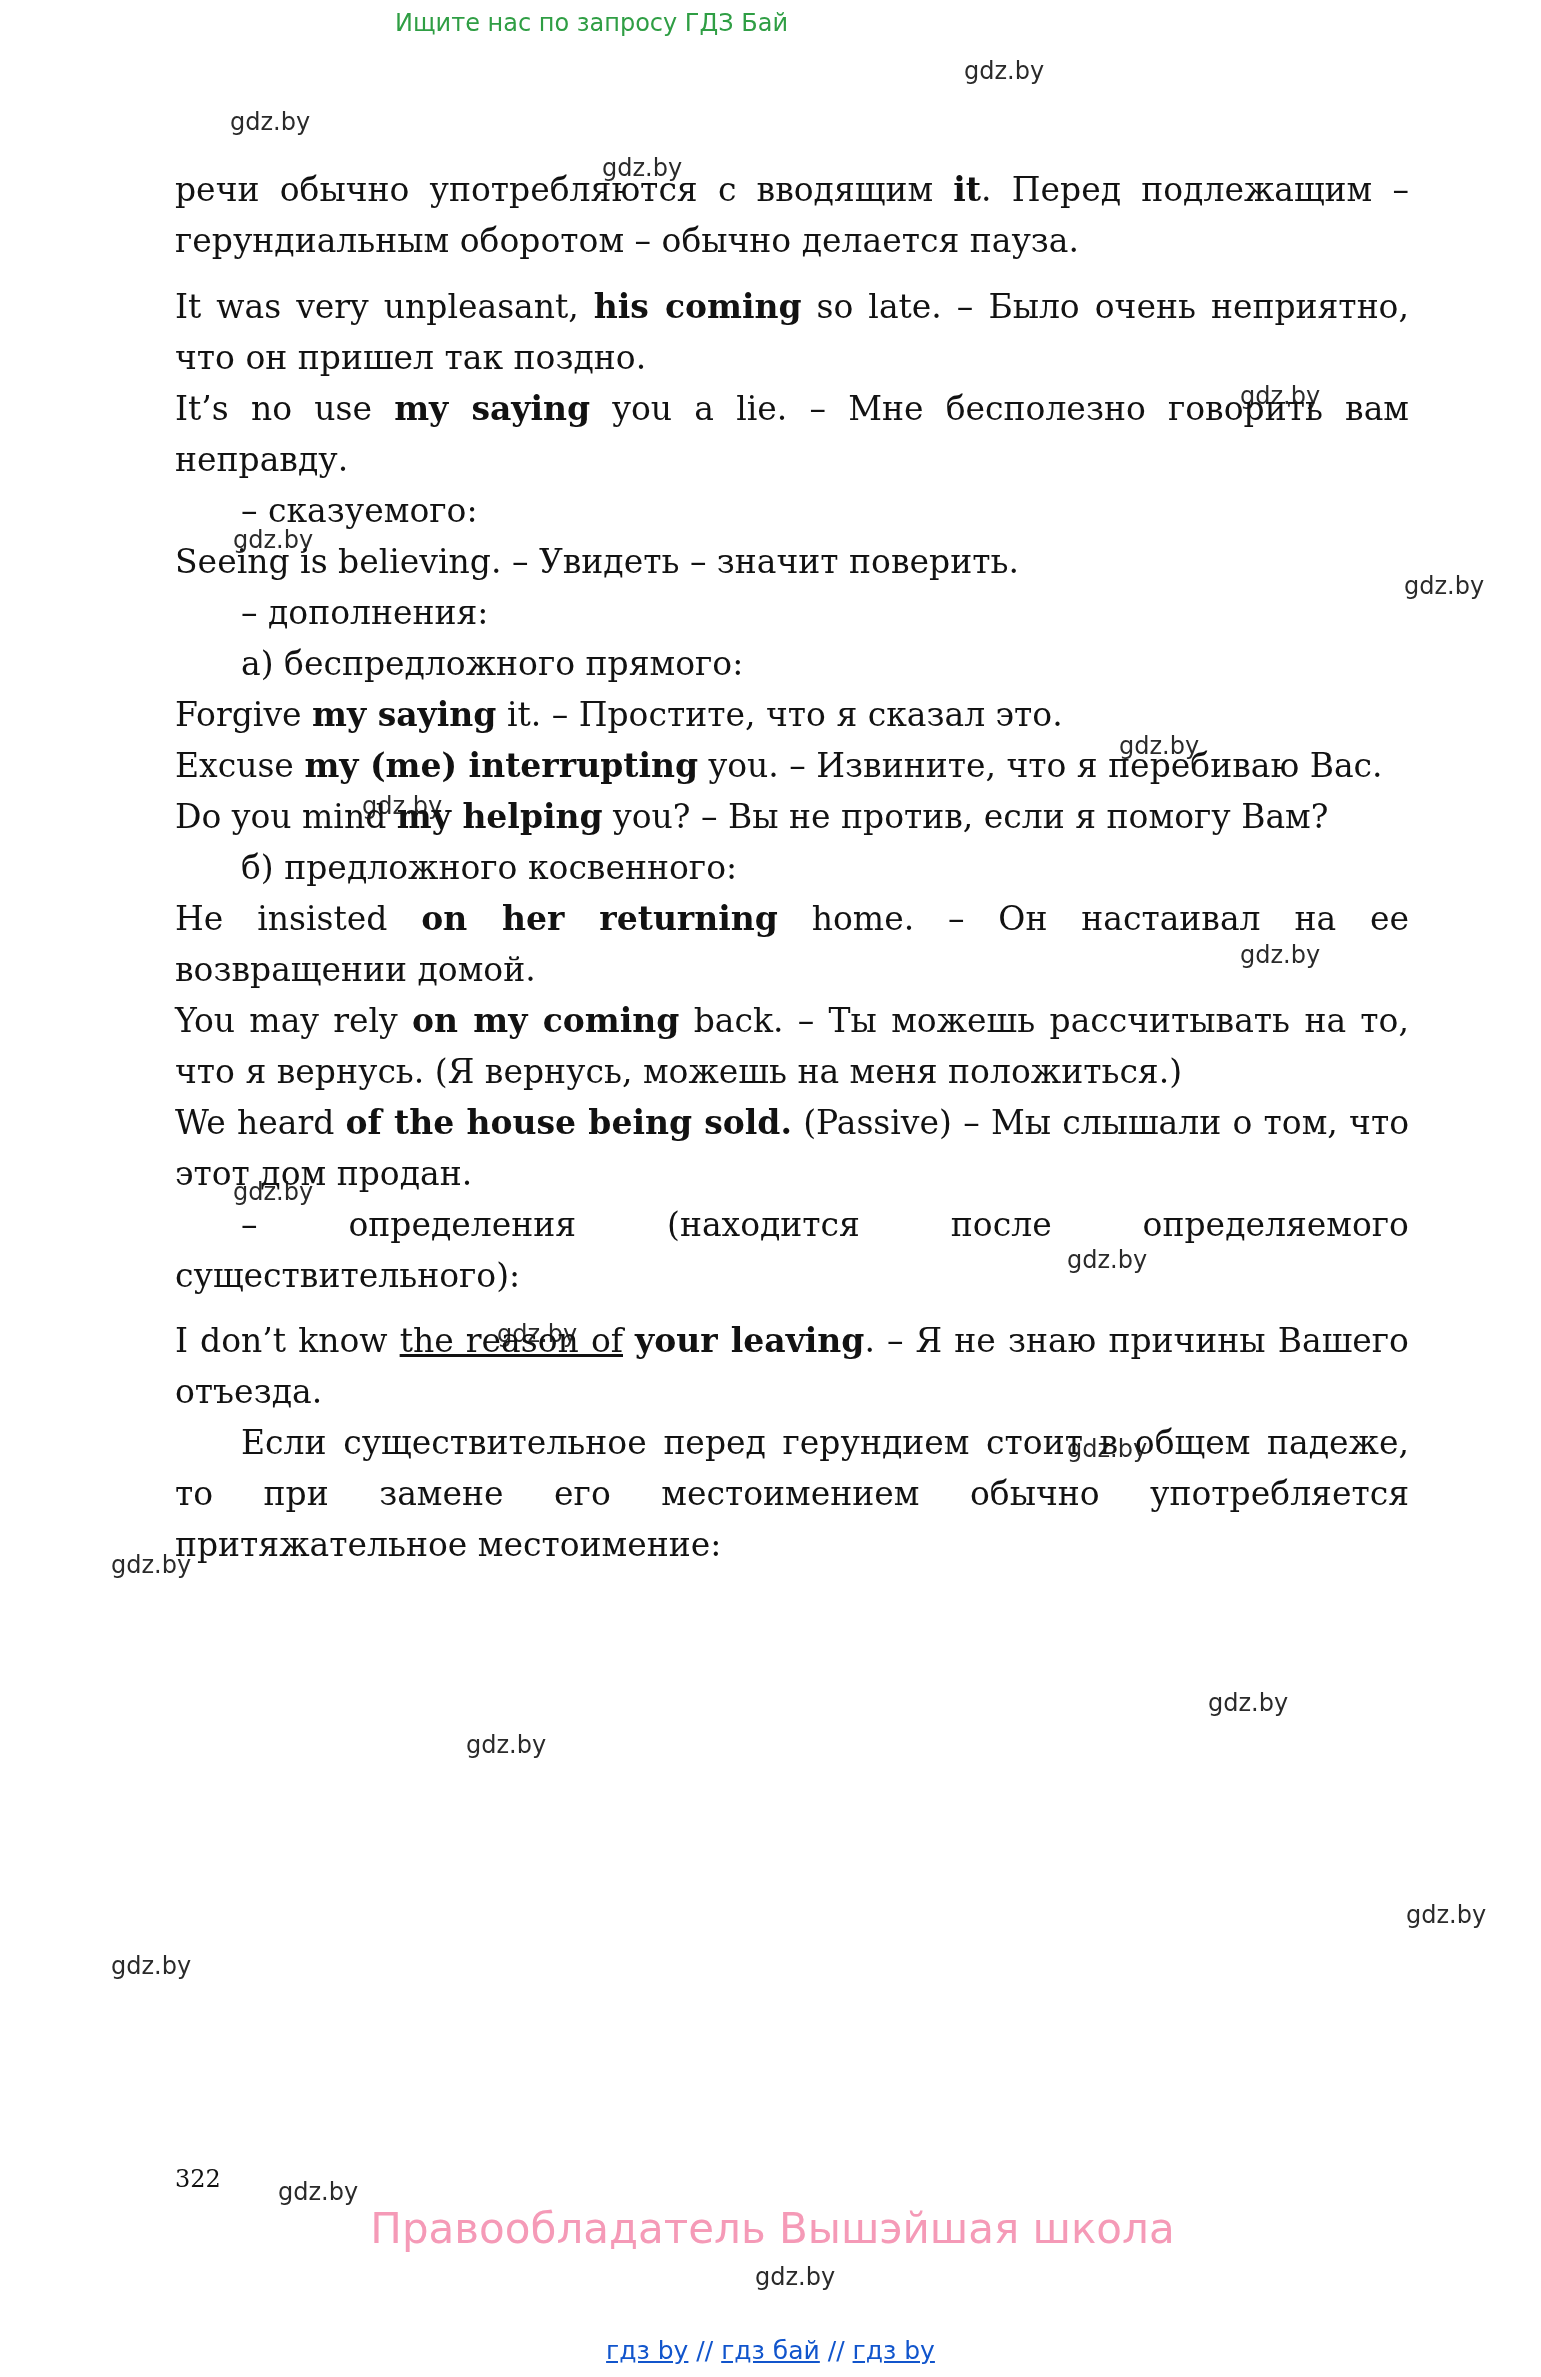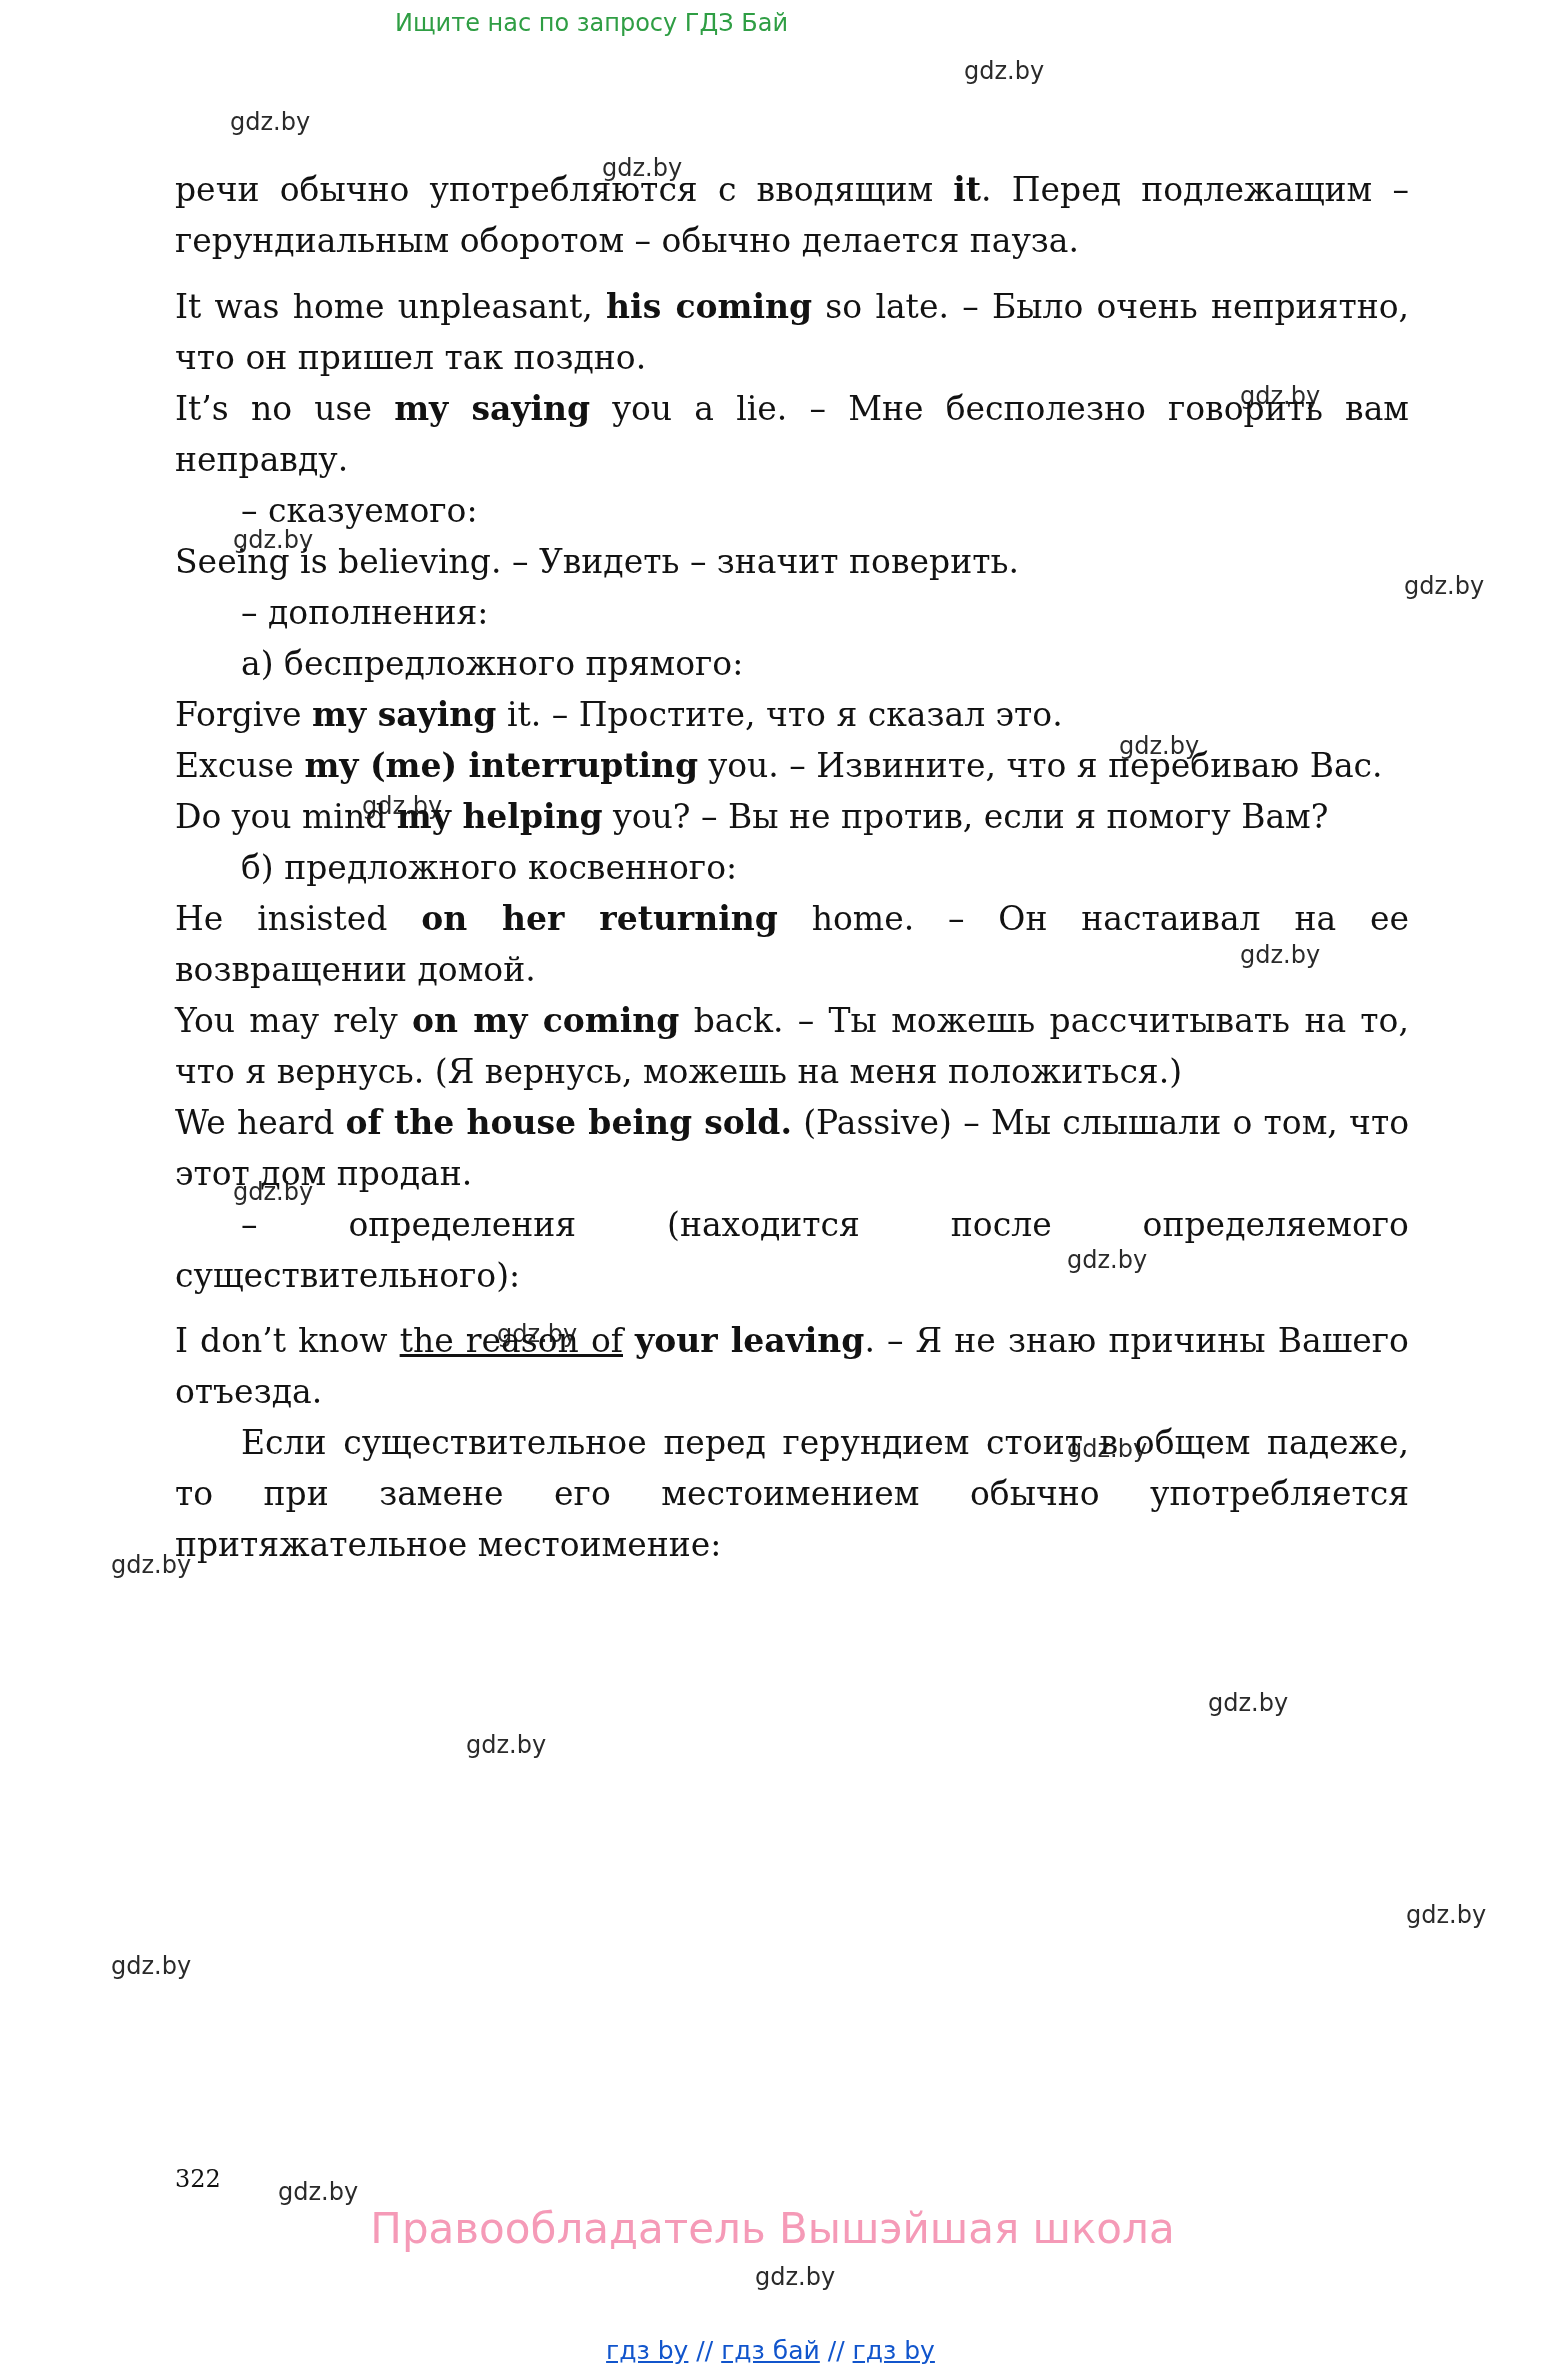--- a/index.html
+++ b/index.html
@@ -103,21 +103,21 @@
       <div class="wm" style="left: 1208px; top: 1689px;">gdz.by</div>
       <div class="wm" style="left: 466px; top: 1731px;">gdz.by</div>
       <div class="wm" style="left: 1406px; top: 1901px;">gdz.by</div>
       <div class="wm" style="left: 111px; top: 1952px;">gdz.by</div>
       <div class="wm" style="left: 278px; top: 2178px;">gdz.by</div>
       <div class="wm" style="left: 755px; top: 2263px;">gdz.by</div>
     </div>
 
   <main class="content" id="content">
       <p class="block b-prose-first"><span>речи обычно употребляются с вводящим </span><span class="seg-bold">it</span><span>. Перед подлежащим – герундиальным оборотом – обычно делается пауза.</span></p>
-      <p class="block b-example"><span>It was home unpleasant, </span><span class="seg-bold">his coming</span><span> so late. – Было очень неприятно, что он пришел так поздно.</span></p>
+      <p class="block b-example"><span>It was very unpleasant, </span><span class="seg-bold">his coming</span><span> so late. – Было очень неприятно, что он пришел так поздно.</span></p>
       <p class="block b-example"><span>It’s no use </span><span class="seg-bold">my saying</span><span> you a lie. – Мне бесполезно говорить вам неправду.</span></p>
       <p class="block b-label"><span>– сказуемого:</span></p>
       <p class="block b-example"><span>Seeing is believing. – Увидеть – значит поверить.</span></p>
       <p class="block b-label"><span>– дополнения:</span></p>
       <p class="block b-label"><span>а) беспредложного прямого:</span></p>
       <p class="block b-example"><span>Forgive </span><span class="seg-bold">my saying</span><span> it. – Простите, что я сказал это.</span></p>
       <p class="block b-example"><span>Excuse </span><span class="seg-bold">my (me) interrupting</span><span> you. – Извините, что я перебиваю Вас.</span></p>
       <p class="block b-example"><span>Do you mind </span><span class="seg-bold">my helping</span><span> you? – Вы не против, если я помогу Вам?</span></p>
       <p class="block b-label"><span>б) предложного косвенного:</span></p>
       <p class="block b-example"><span>He insisted </span><span class="seg-bold">on her returning</span><span> home. – Он настаивал на ее возвращении домой.</span></p>

